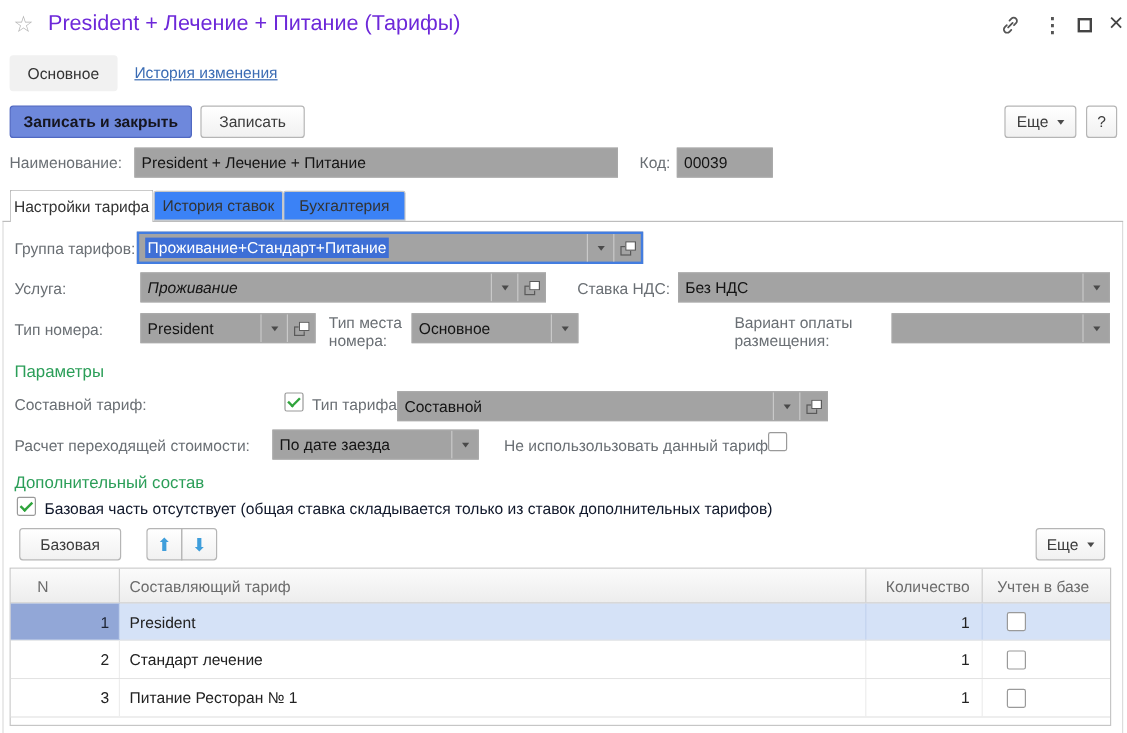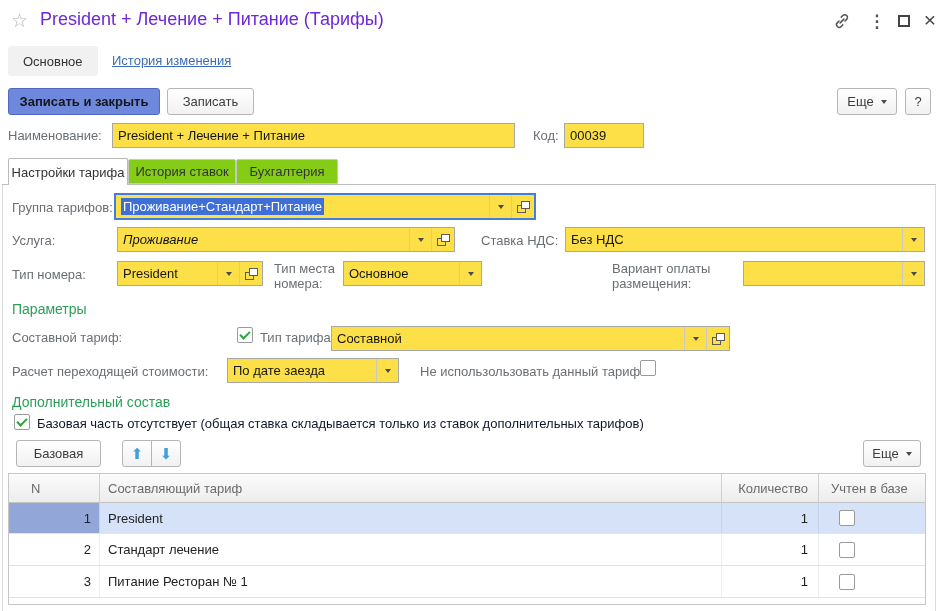--- a/index.html
+++ b/index.html
@@ -22,38 +22,38 @@
        border:1px solid #b5b5b5;border-radius:3px;font-size:13px;color:#3c3c3c;
        display:flex;align-items:center;justify-content:center;cursor:pointer;white-space:nowrap;}
   .btn.primary{background:#6e88dc;border-color:#5068c2;font-weight:bold;color:#15151f;}
   .tri{width:0;height:0;border-left:3.5px solid transparent;border-right:3.5px solid transparent;
        border-top:4px solid #4a4a4a;display:inline-block;}
   .btn .tri{margin-left:7px;}
   
   .lbl{position:absolute;font-size:13px;color:#6a6f74;white-space:nowrap;}
   .lblwrap{white-space:normal;line-height:15px;}
   .fld{position:absolute;box-sizing:border-box;display:flex;height:25px;border:1px solid #a8a8a8;
-       background:#fde047;}
+       background:#a3a3a3;}
   .fld .val{flex:1;font-size:13px;color:#141414;padding:4px 0 0 5px;white-space:nowrap;overflow:hidden;}
   .fld .dd{width:21px;border-left:1px solid #c9c9c9;display:flex;align-items:center;justify-content:center;cursor:pointer;}
   .fld .op{width:22px;border-left:1px solid #c9c9c9;position:relative;cursor:pointer;}
   .op .sq1{position:absolute;left:5px;top:10px;width:7px;height:6px;border:1px solid #5a5a5a;}
   .op .sq2{position:absolute;left:9px;top:6px;width:7px;height:6px;border:1px solid #5a5a5a;background:#fff;}
   .fld.focus{border:2px solid #437de0;height:27px;}
   .sel{background:#3e6fd6;color:#fff !important;padding:1px 2px;}
   .ghead{position:absolute;font-size:14px;color:#2b9e58;white-space:nowrap;}
   
   .cb{position:absolute;width:16px;height:16px;border:1px solid #9a9a9a;border-radius:2px;
       background:#fff;box-sizing:border-box;cursor:pointer;}
   .cb.checked::after{content:"";position:absolute;left:2px;top:3px;width:8px;height:4px;
       border-left:2px solid #2fa43c;border-bottom:2px solid #2fa43c;transform:rotate(-45deg);}
   
   .tab{position:absolute;box-sizing:border-box;font-size:13px;color:#333;display:flex;align-items:center;
        justify-content:center;cursor:pointer;border:1px solid #c6c6c6;border-radius:2px 2px 0 0;
-       background:#84cc16;}
+       background:#3b82f6;}
   .tab.active{background:#fff;border-color:#b9b9b9;border-bottom:none;z-index:3;}
   .tabline{position:absolute;left:2px;width:934px;top:184px;height:1px;background:#bdbdbd;}
   .tabpage{position:absolute;left:2px;top:185px;width:934px;height:426px;
            border-left:1px solid #dcdcdc;border-right:1px solid #dcdcdc;box-sizing:border-box;}
   .arrowglyph{font-size:15px;color:#3f9edb;}
   
   .tbl{position:absolute;left:8px;top:473px;width:918px;height:132px;border:1px solid #c6c6c6;
        box-sizing:border-box;background:#fff;font-size:13px;}
   .trow{display:flex;width:100%;box-sizing:border-box;}
   .thead{height:29px;background:linear-gradient(#fbfbfb,#ededed);border-bottom:1px solid #c4c4c4;
@@ -173,21 +173,21 @@
     <span class="val"></span>
     <span class="dd">
         <i class="tri"></i>
       </span>
   </div>
 
   <div class="ghead" style="left:12px;top:301px;">Параметры</div>
   <div class="lbl" style="left:12px;top:330px;">Составной тариф:</div>
   <span class="cb checked" style="left:237px;top:327px;"></span>
   <div class="lbl" style="left:260px;top:330px;">Тип тарифа:</div>
-  <div class="fld" style="left:331px;top:326px;width:399px;">
+  <div class="fld" style="left:331px;top:326px;width:359px;">
     <span class="val">Составной</span>
     <span class="dd">
         <i class="tri"></i>
       </span>
     <span class="op">
         <i class="sq1"></i>
         <i class="sq2"></i>
       </span>
   </div>
 

